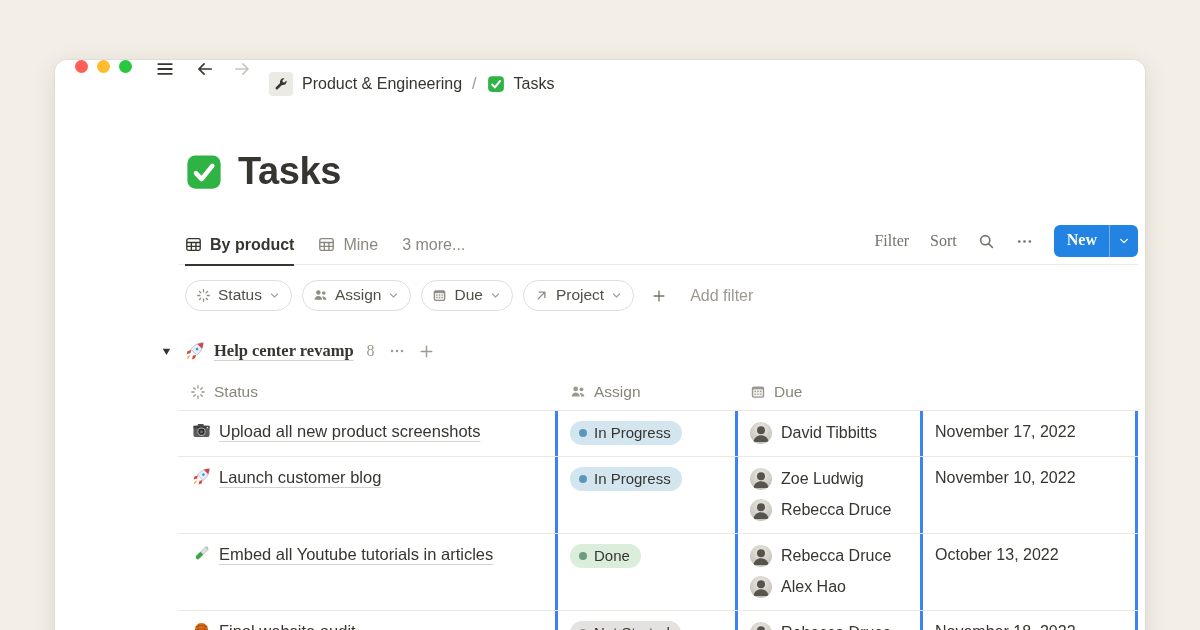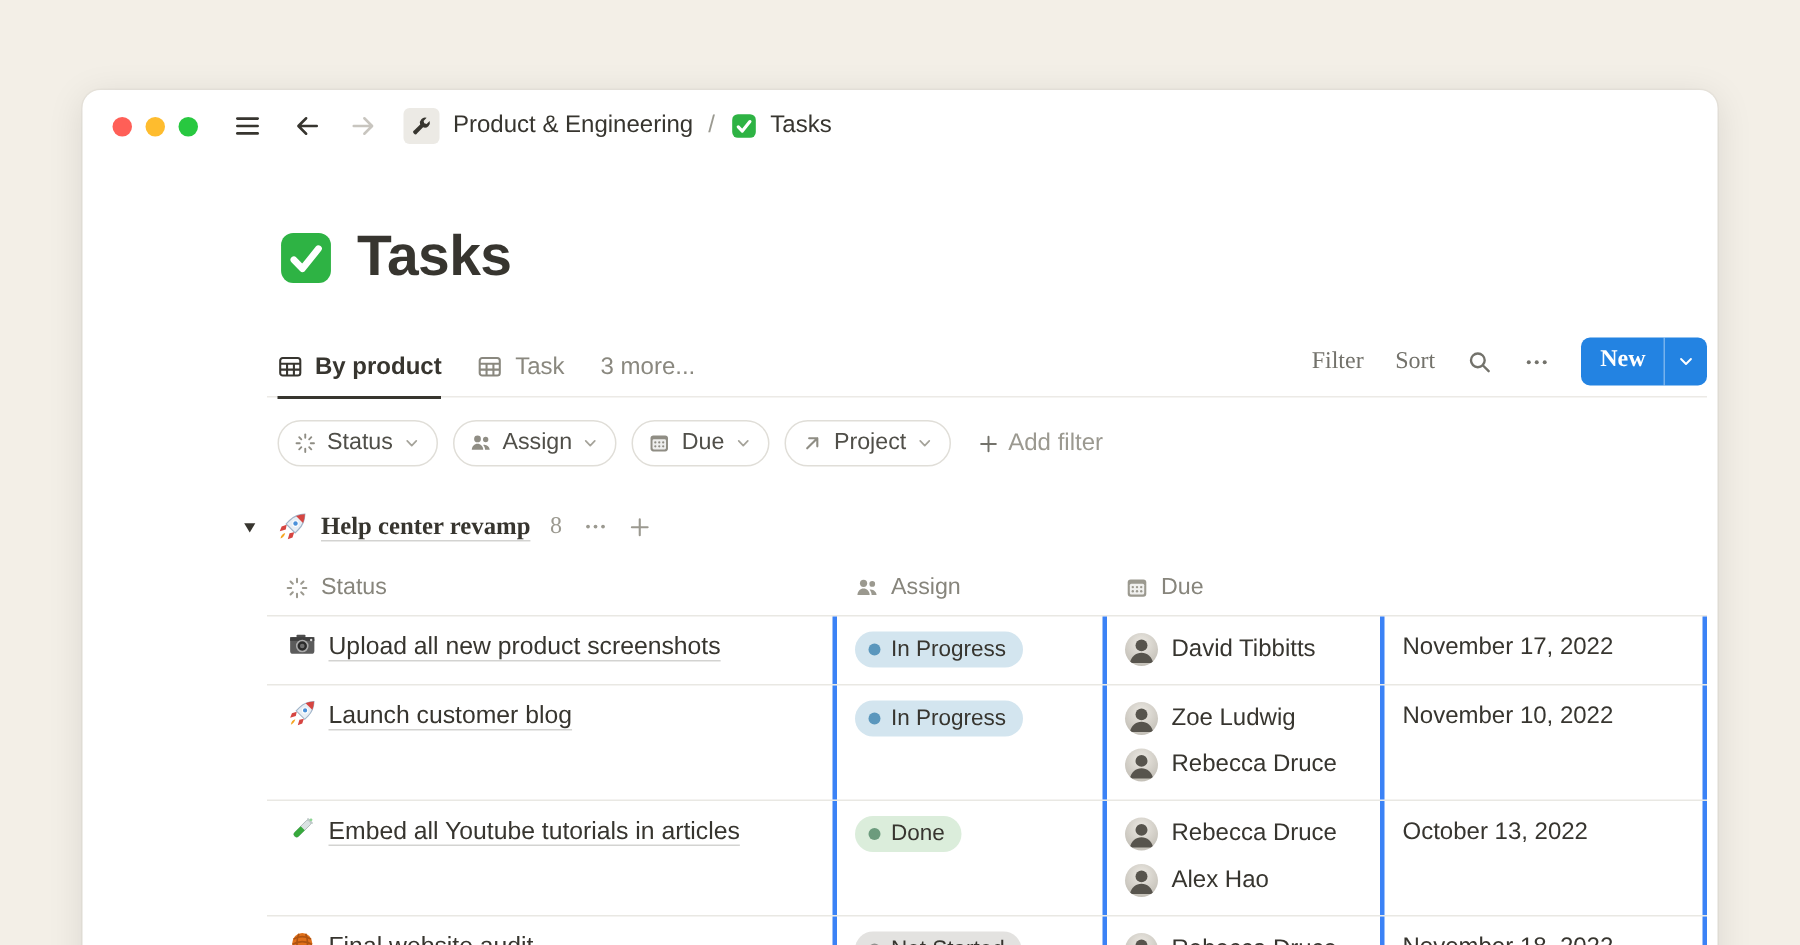--- a/index.html
+++ b/index.html
@@ -10,21 +10,21 @@
     color:#37352F;
     position:relative;
   }
   .window {
     position:absolute; left:55px; right:55px; top:60px; bottom:-40px;
     background:#fff; border-radius:12px;
     box-shadow:0 4px 24px rgba(0,0,0,.10), 0 0 0 1px rgba(0,0,0,.03);
     overflow:hidden;
   }
   
-  .topbar { display:flex; align-items:center; height:48px; padding:0 26px 0 20px; }
+  .topbar { display:flex; height:48px; padding:0 26px 0 20px; }
   .traffic { display:flex; gap:9px; }
   .traffic-light { width:13px; height:13px; border-radius:50%; display:inline-block; }
   .tb-icon { display:inline-flex; align-items:center; justify-content:center; color:#37352F; }
   .tb-icon svg { width:100%; height:100%; }.i14{width:14px;height:14px}.i17{width:17px;height:17px}
   .i18{width:18px;height:18px}.i20{width:20px;height:20px}.i38{width:38px;height:38px}
   .hamburger { margin-left:24px; }
   .nav-arrows { display:flex; gap:19px; margin-left:22px; }
   .arrow-disabled { color:#C8C5BF; }
   .breadcrumb { display:flex; align-items:center; gap:9px; margin-left:18px; font-size:16px; }
   .ws-icon-box { width:24px; height:24px; background:#ECEAE5; border-radius:4px;
@@ -55,21 +55,21 @@
   .new-chev svg { width:12px; height:12px; }
   
   .chips-row { display:flex; align-items:center; gap:10px; margin:15px 0 0 7px; }
   .chip { display:inline-flex; align-items:center; gap:7px; border:1px solid #E0DED8; background:#fff;
     border-radius:20px; padding:5px 11px 6px 10px; font-size:15.5px; color:#504F49; cursor:pointer;
     font-family:inherit; }
   .chip .icon { color:#8F8D84; display:inline-flex; }
   .chip .icon svg{width:15px;height:15px}
   .chip .chev { color:#A5A39A; display:inline-flex; }
   .chip .chev svg{width:11px;height:11px}
-  .add-filter { display:inline-flex; align-items:center; gap:6px; color:#9B9990; font-size:16px; margin-left:8px; cursor:pointer; }
+  .add-filter { display:inline-flex; align-items:center; gap:24px; color:#9B9990; font-size:16px; margin-left:8px; cursor:pointer; }
   .add-filter .icon svg{width:14px;height:14px}
   
   .group-row { display:flex; align-items:center; margin:30px 0 0 -17px;font-family:Liberation Serif, serif; }
   .group-toggle { color:#37352F; display:inline-flex; margin-right:13px; cursor:pointer; }
   .group-toggle svg{width:11px;height:11px}
   .group-icon { display:inline-flex; margin-right:9px; }
   .group-icon svg{width:20px;height:20px}
   .group-title { font-size:16.5px; font-weight:700; text-decoration:underline;
     text-decoration-color:rgba(55,53,47,.22); text-underline-offset:4px; text-decoration-thickness:1px; cursor:pointer; }
   .group-count { font-size:16px; color:#9B9990; margin-left:13px; }
@@ -187,21 +187,21 @@
               <svg viewBox="0 0 16 16" fill="none">
                 <g stroke="currentColor" stroke-width="1.3">
                   <rect x="1.7" y="2.5" width="12.6" height="11" rx="1.6"></rect>
                   <line x1="1.7" y1="6.1" x2="14.3" y2="6.1"></line>
                   <line x1="1.7" y1="9.8" x2="14.3" y2="9.8"></line>
                   <line x1="6" y1="6.1" x2="6" y2="13.5"></line>
                   <line x1="10.3" y1="6.1" x2="10.3" y2="13.5"></line>
                 </g>
               </svg>
             </span>
-            <span class="tab-label">Task</span>
+            <span class="tab-label">Mine</span>
           </div>
         </div>
       <span class="more-tabs">3 more...</span>
       <span class="tabs-right">
         <span class="tool-label">Filter</span>
         <span class="tool-label">Sort</span>
         <span class="tool-icon i17">
             <svg viewBox="0 0 16 16" fill="none">
               <circle cx="6.8" cy="6.8" r="4.3" stroke="currentColor" stroke-width="1.5"></circle>
               <line x1="10.2" y1="10.2" x2="13.6" y2="13.6" stroke="currentColor" stroke-width="1.5" stroke-linecap="round"></line>

